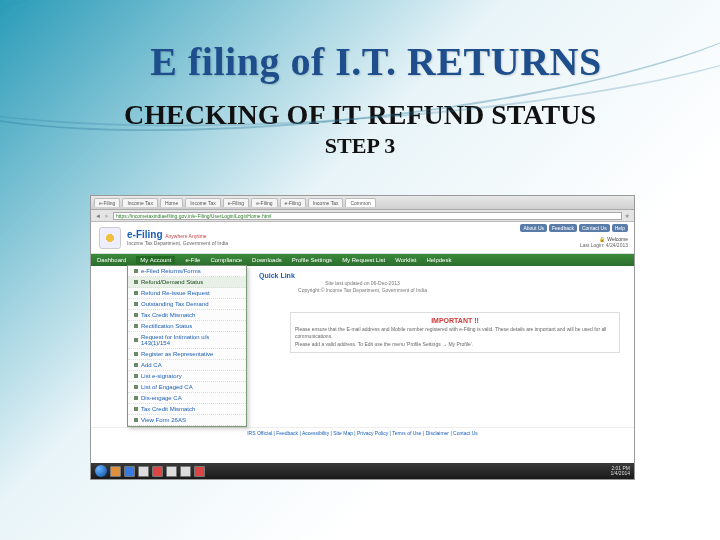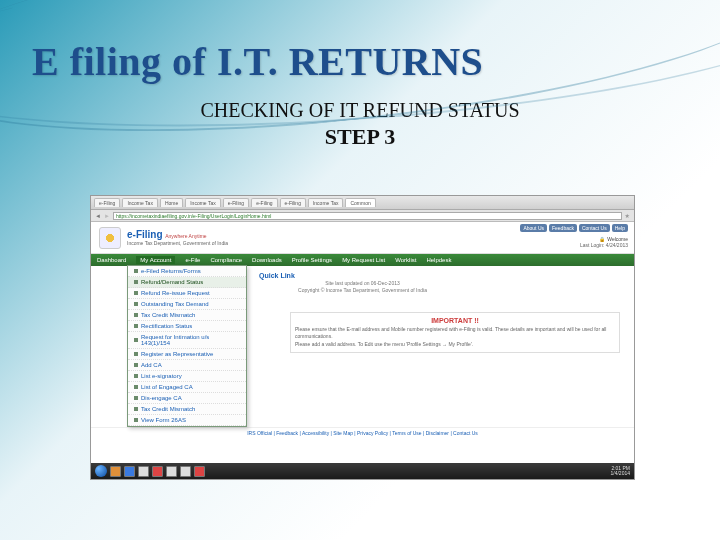--- a/index.html
+++ b/index.html
@@ -31,33 +31,33 @@
     width: 950px;
     height: 160px;
     border: 2px solid rgba(44, 122, 155, 0.25);
     border-radius: 50%;
     border-top: none;
     border-right: none;
     transform: rotate(-4deg);
     pointer-events: none;
   }
   .slide-title {
-    text-align: left;
+    text-align: center;
     font-size: 40px;
     font-weight: bold;
     color: #1e4e8c;
     margin-top: 38px;
     text-shadow: 1px 1px 2px rgba(0,0,0,0.15);
     letter-spacing: 0.5px;
     padding-left: 32px;
   }
   .subtitle {
     text-align: center;
-    font-size: 20px;
-    font-weight: normal;
+    font-size: 28px;
+    font-weight: bold;
     color: #111;
     margin-top: 14px;
     font-family: Georgia, serif;
   }
   .sub2 {
     text-align: center;
     font-size: 22px;
     font-weight: bold;
     color: #111;
     margin-top: 2px;

